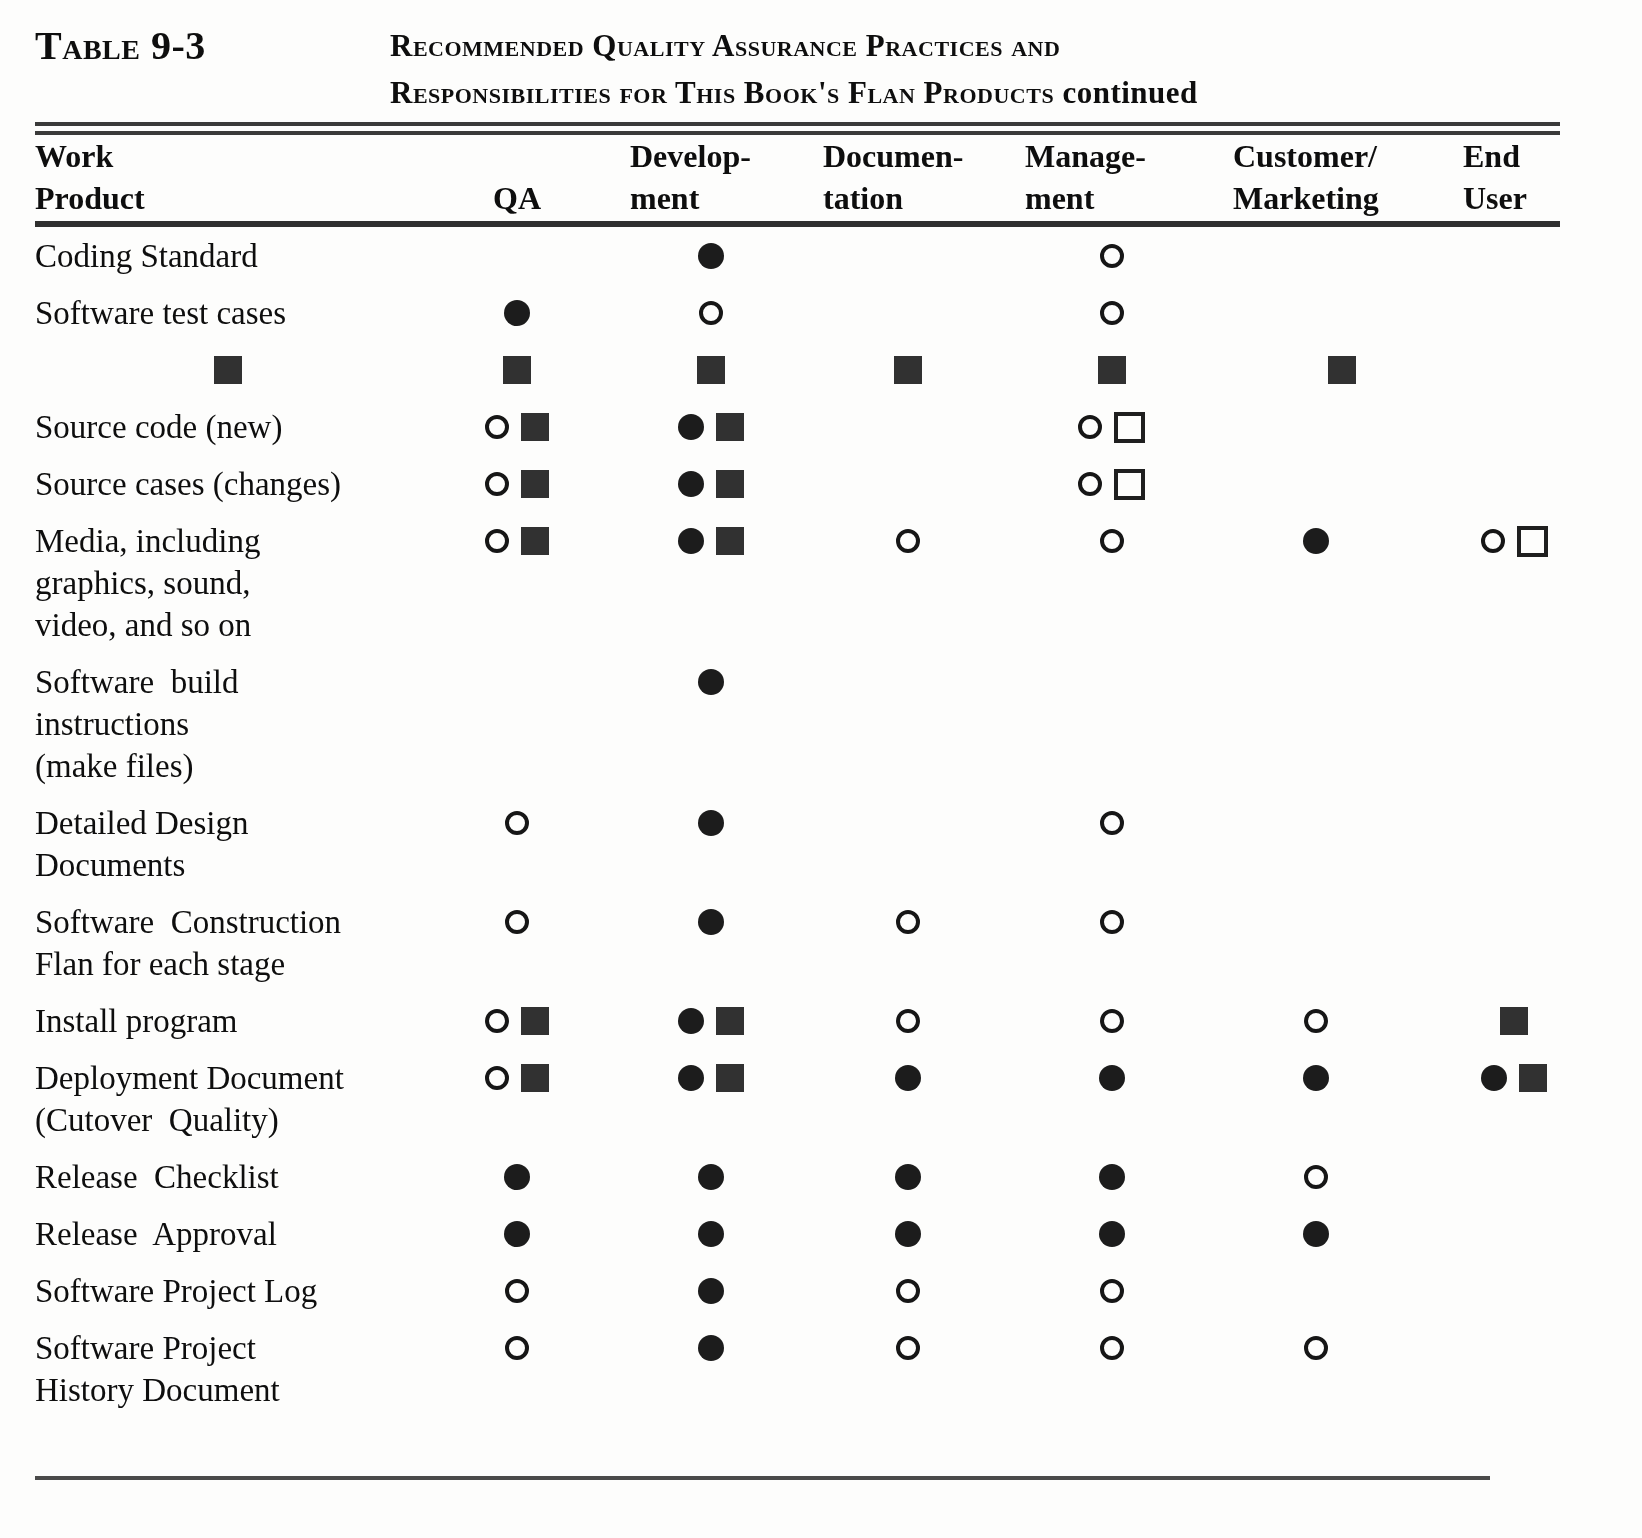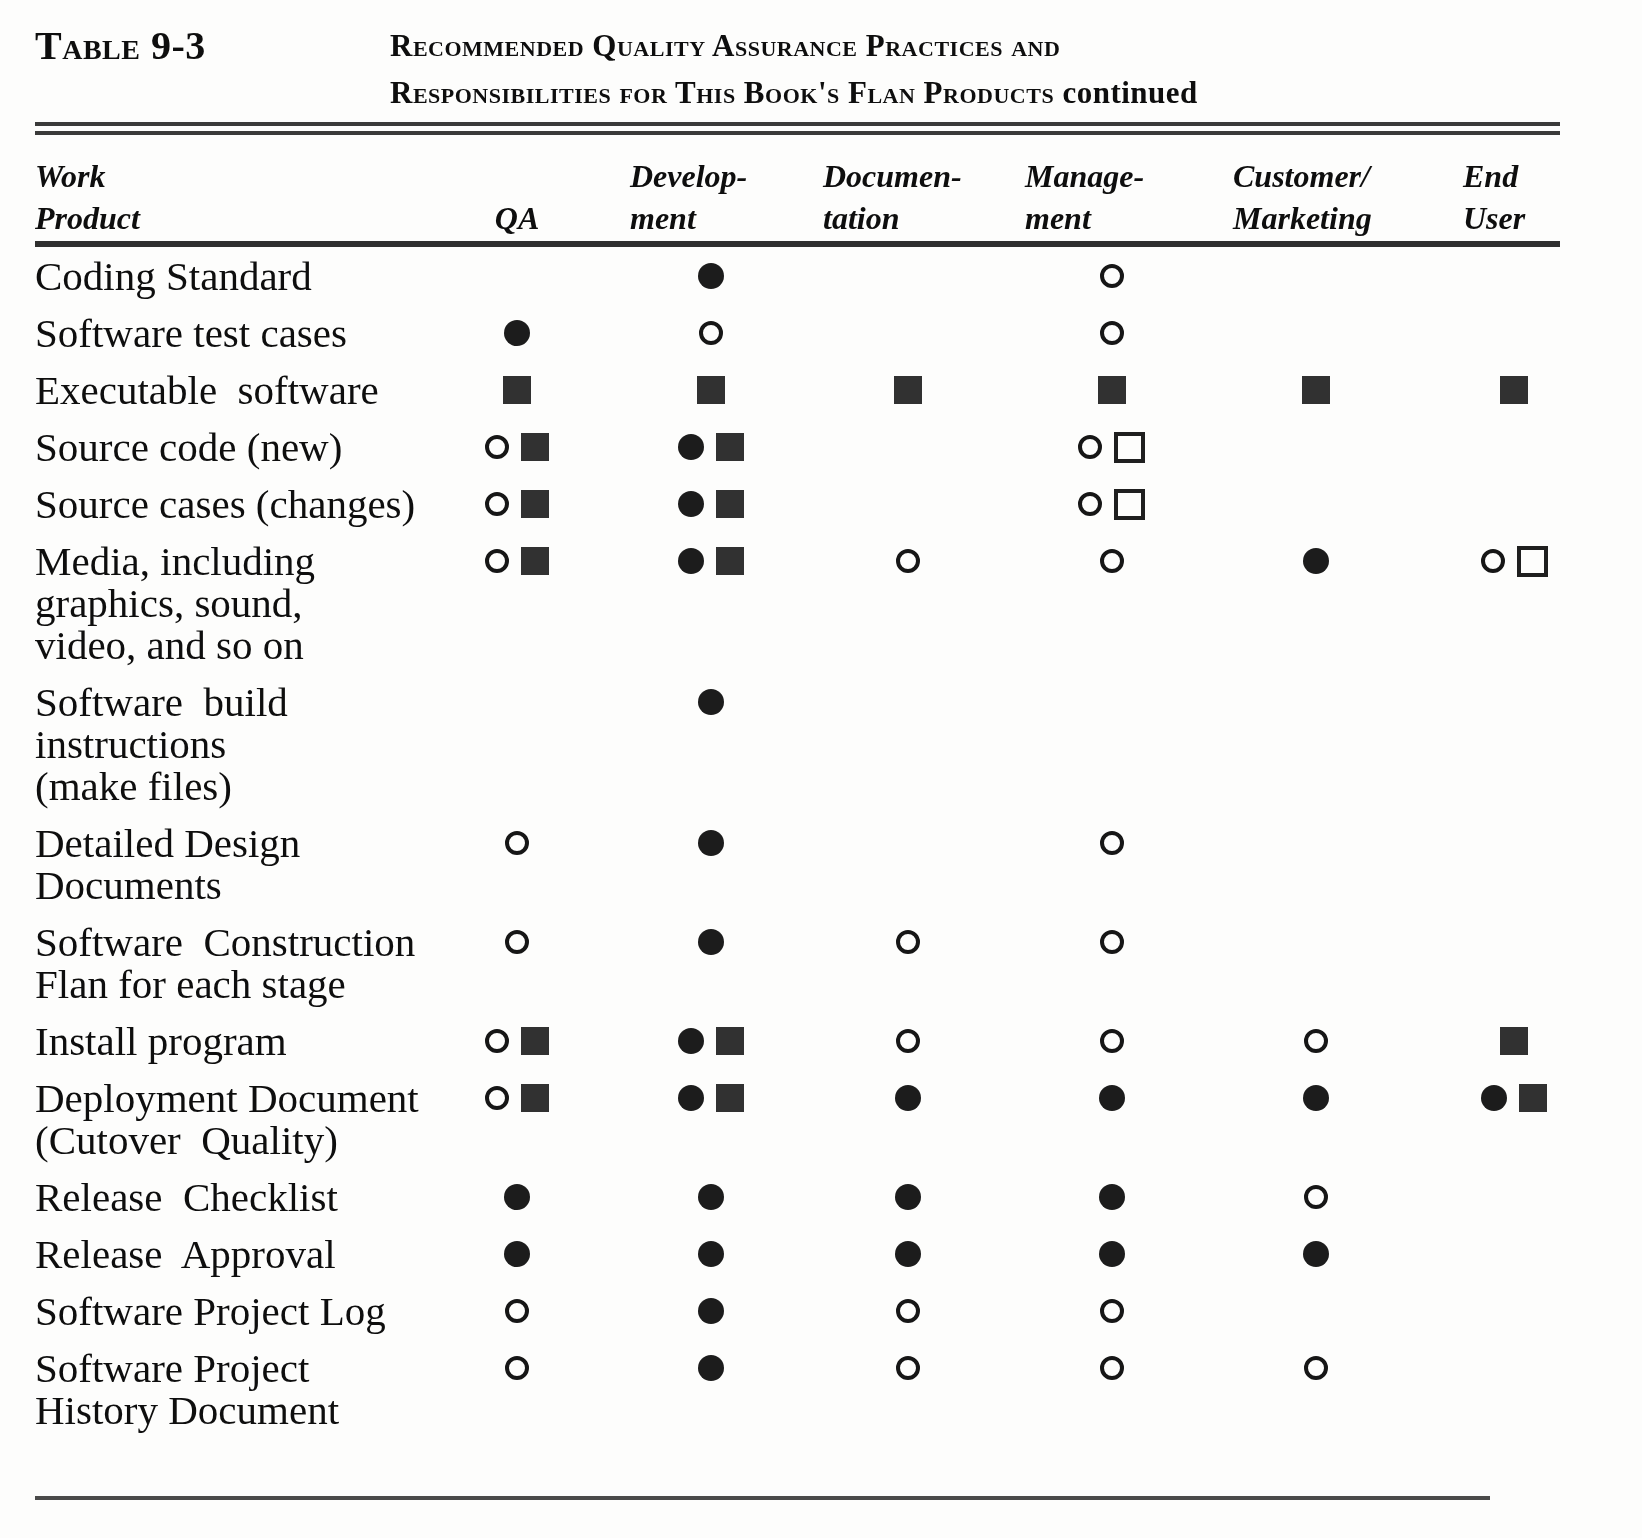--- a/index.html
+++ b/index.html
@@ -34,34 +34,34 @@
   .rule-bottom { width: 1455px; height: 4px; background: #4a4a4a; margin-top: 65px; }
 
   
   .header-row, .trow {
     display: grid;
     grid-template-columns: 385px 194px 194px 200px 207px 201px 144px;
     width: 1525px;
   }
 
   
-  .header-row { align-items: end; margin-top: 20px; font-style: italic; }
+  .header-row { align-items: end; margin-top: 0; }
   .hcell { font-weight: bold; font-size: 32px; line-height: 42px; }
   .hcell .hline { white-space: pre; }
   .hcell:nth-child(2) { text-align: center; }
   .hcell:nth-child(3) { padding-left: 16px; }
   .hcell:nth-child(4) { padding-left: 15px; }
   .hcell:nth-child(5) { padding-left: 17px; }
   .hcell:nth-child(6) { padding-left: 18px; }
   .hcell:nth-child(7) { padding-left: 47px; }
 
   
   .rows { margin-top: 8px; }
   .trow { margin-bottom: 15px; }
-  .label-cell { font-size: 41px; line-height: 42px; }
+  .label-cell { font-size: 33px; line-height: 42px; }
   .label-line { white-space: pre; }
   .sym-cell { align-self: start; }
   .syms {
     height: 42px; display: flex;
     align-items: center; justify-content: center; gap: 12px;
   }
   .trow .sym-cell:last-child .syms { transform: translateX(26px); }
 
   
   .sym { display: inline-block; flex: 0 0 auto; }
@@ -169,23 +169,20 @@
           </div>
         </div>
         <div class="cell sym-cell">
           <div class="syms"></div>
         </div>
         <div class="cell sym-cell">
           <div class="syms"></div>
         </div>
       </div>
       <div class="trow">
-        <div class="cell label-cell">
-          <div class="label-line">Executable  software</div>
-        </div>
         <div class="cell sym-cell">
           <div class="syms">
             <span class="sym fs"></span>
           </div>
         </div>
         <div class="cell sym-cell">
           <div class="syms">
             <span class="sym fs"></span>
           </div>
         </div>

